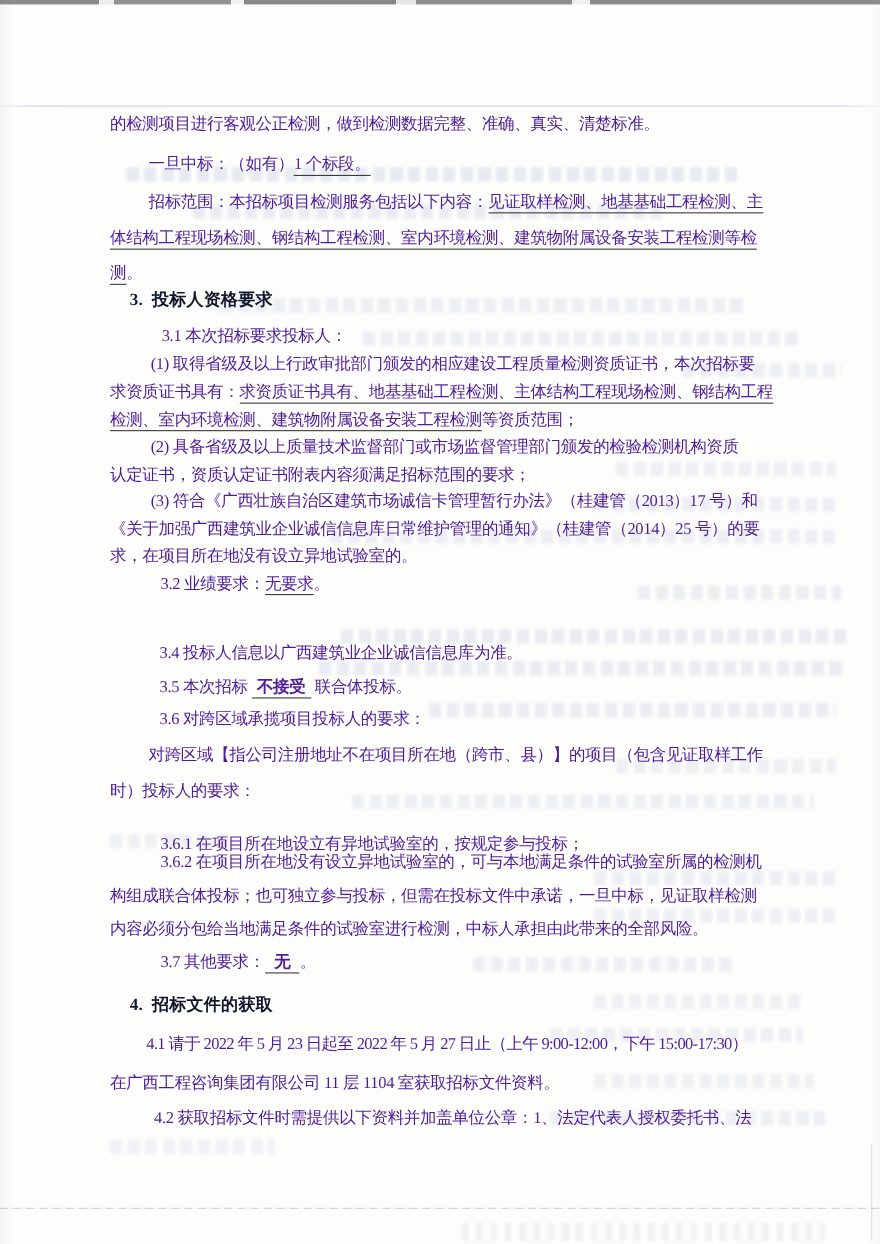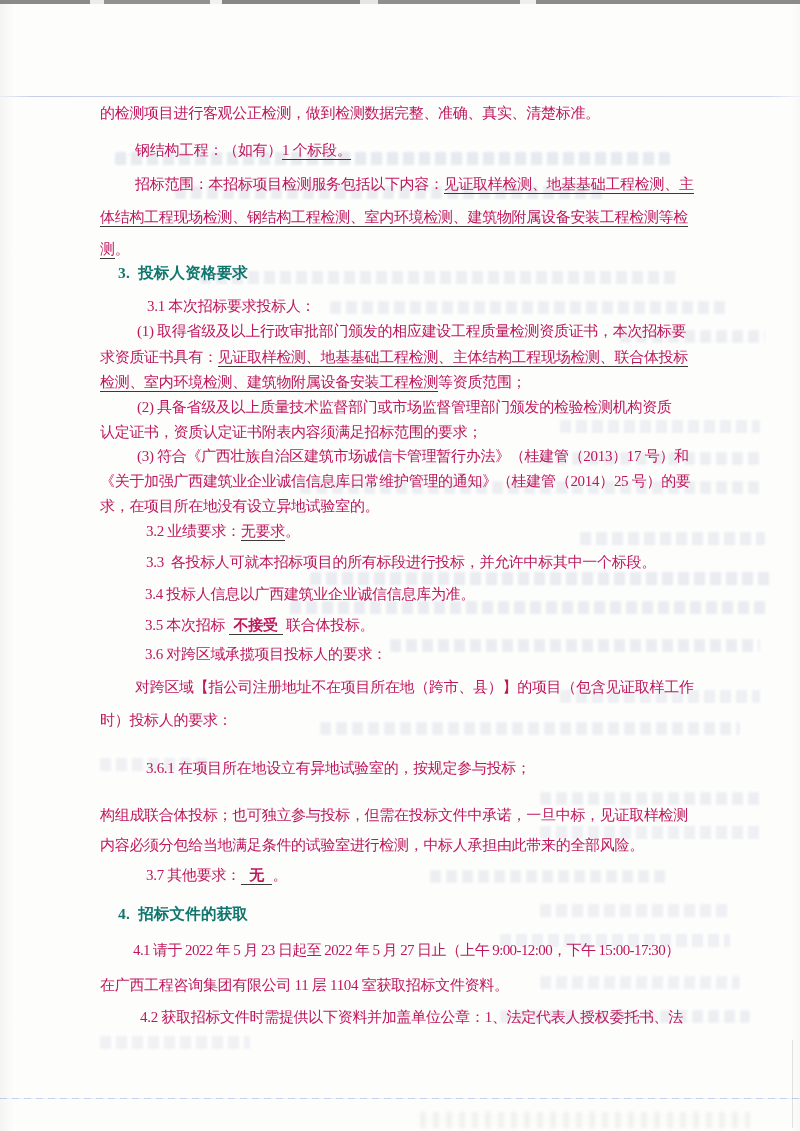--- a/index.html
+++ b/index.html
@@ -16,26 +16,26 @@
     background:linear-gradient(90deg,rgba(0,0,0,.035),rgba(0,0,0,0) 14px),
                linear-gradient(270deg,rgba(0,0,0,.02),rgba(0,0,0,0) 10px);
   }
   .line{
     position:absolute;
     white-space:pre;
     font-size:15px;
     line-height:20px;
     height:21px;
     letter-spacing:-0.3px;
-    color:#be185d;
+    color:#4c1d95;
   }
   .bold{
     font-weight:700;
     font-size:15.5px;
-    color:#0f766e;
+    color:#0f172a;
     letter-spacing:0.2px;
   }
   .u{
     border-bottom:1.2px solid #3c3a37;
     padding-bottom:1px;
   }
   .pad{padding-left:5px;padding-right:5px;font-weight:bold;}
   .tight{letter-spacing:-0.6px;}
   
   .top-edge{
@@ -108,64 +108,64 @@
   <div class="ghost" style="top:826px;left:540px;width:220px;opacity:.38"></div>
   <div class="ghost" style="top:870px;left:430px;width:240px;opacity:.4"></div>
   <div class="ghost" style="top:904px;left:540px;width:190px;opacity:.35"></div>
   <div class="ghost" style="top:934px;left:500px;width:230px;opacity:.38"></div>
   <div class="ghost" style="top:976px;left:540px;width:200px;opacity:.36"></div>
   <div class="ghost" style="top:1010px;left:500px;width:250px;opacity:.4"></div>
   <div class="ghost" style="top:1036px;left:100px;width:150px;opacity:.32"></div>
 
   <div class="line" style="top:103px;left:100px"><span>的检测项目进行客观公正检测，做到检测数据完整、准确、真实、清楚标准。</span></div>
 
-  <div class="line" style="top:140px;left:135px"><span>钢结构工程：（如有）</span><span class="u">1 个标段。</span></div>
+  <div class="line" style="top:140px;left:135px"><span>一旦中标：（如有）</span><span class="u">1 个标段。</span></div>
 
   <div class="line" style="top:207px;left:100px"><span class="u">体结构工程现场检测、钢结构工程检测、室内环境检测、建筑物附属设备安装工程检测等检</span></div>
 
   <div class="line" style="top:174px;left:135px"><span>招标范围：本招标项目检测服务包括以下内容：</span><span class="u">见证取样检测、地基基础工程检测、主</span></div>
 
   <div class="line" style="top:239px;left:100px"><span class="u">测</span><span>。</span></div>
 
   <div class="line bold" style="top:263px;left:118px"><span>3.  投标人资格要求</span></div>
 
   <div class="line" style="top:296px;left:147px"><span>3.1 本次招标要求投标人：</span></div>
 
   <div class="line" style="top:321px;left:137px"><span>(1) 取得省级及以上行政审批部门颁发的相应建设工程质量检测资质证书，本次招标要</span></div>
 
-  <div class="line" style="top:347px;left:100px"><span>求资质证书具有：</span><span class="u">见证取样检测、地基基础工程检测、主体结构工程现场检测、联合体投标</span></div>
+  <div class="line" style="top:347px;left:100px"><span>求资质证书具有：</span><span class="u">求资质证书具有、地基基础工程检测、主体结构工程现场检测、钢结构工程</span></div>
 
   <div class="line" style="top:372px;left:100px"><span class="u">检测、室内环境检测、建筑物附属设备安装工程检测</span><span>等资质范围；</span></div>
 
   <div class="line" style="top:397px;left:137px"><span>(2) 具备省级及以上质量技术监督部门或市场监督管理部门颁发的检验检测机构资质</span></div>
 
   <div class="line" style="top:422px;left:100px"><span>认定证书，资质认定证书附表内容须满足招标范围的要求；</span></div>
 
   <div class="line" style="top:446px;left:137px"><span>(3) 符合《广西壮族自治区建筑市场诚信卡管理暂行办法》（桂建管（2013）17 号）和</span></div>
 
   <div class="line" style="top:471px;left:100px"><span>《关于加强广西建筑业企业诚信信息库日常维护管理的通知》（桂建管（2014）25 号）的要</span></div>
 
   <div class="line" style="top:496px;left:100px"><span>求，在项目所在地没有设立异地试验室的。</span></div>
 
   <div class="line" style="top:521px;left:146px"><span>3.2 业绩要求：</span><span class="u">无要求</span><span>。</span></div>
 
-  <div class="line" style="top:552px;left:146px"><span>3.3  各投标人可就本招标项目的所有标段进行投标，并允许中标其中一个标段。</span></div>
 
   <div class="line" style="top:584px;left:145px"><span>3.4 投标人信息以广西建筑业企业诚信信息库为准。</span></div>
 
   <div class="line" style="top:615px;left:145px"><span>3.5 本次招标 </span><span class="u pad">不接受</span><span> 联合体投标。</span></div>
 
   <div class="line" style="top:644px;left:145px"><span>3.6 对跨区域承揽项目投标人的要求：</span></div>
 
   <div class="line" style="top:677px;left:135px"><span>对跨区域【指公司注册地址不在项目所在地（跨市、县）】的项目（包含见证取样工作</span></div>
 
   <div class="line" style="top:710px;left:100px"><span>时）投标人的要求：</span></div>
 
   <div class="line" style="top:758px;left:146px"><span>3.6.1 在项目所在地设立有异地试验室的，按规定参与投标；</span></div>
 
+  <div class="line" style="top:774px;left:146px"><span>3.6.2 在项目所在地没有设立异地试验室的，可与本地满足条件的试验室所属的检测机</span></div>
 
   <div class="line" style="top:835px;left:100px"><span>内容必须分包给当地满足条件的试验室进行检测，中标人承担由此带来的全部风险。</span></div>
 
   <div class="line" style="top:805px;left:100px"><span>构组成联合体投标；也可独立参与投标，但需在投标文件中承诺，一旦中标，见证取样检测</span></div>
 
   <div class="line" style="top:865px;left:146px"><span>3.7 其他要求：</span><span class="u pad"> 无 </span><span>。</span></div>
 
   <div class="line bold" style="top:904px;left:118px"><span>4.  招标文件的获取</span></div>
 
   <div class="line tight" style="top:940px;left:133px"><span>4.1 请于 2022 年 5 月 23 日起至 2022 年 5 月 27 日止（上午 9:00-12:00，下午 15:00-17:30）</span></div>

